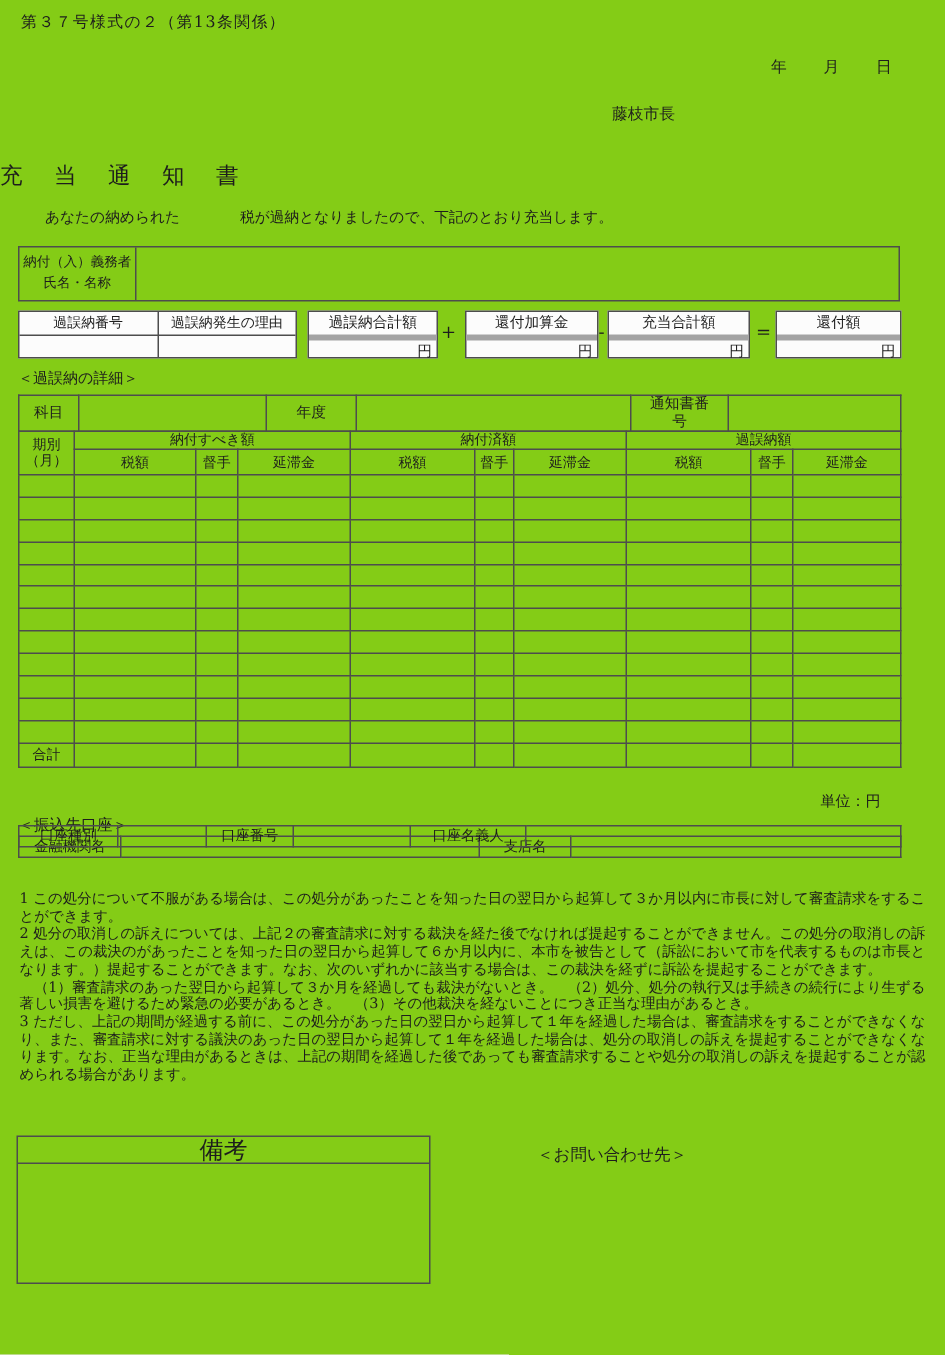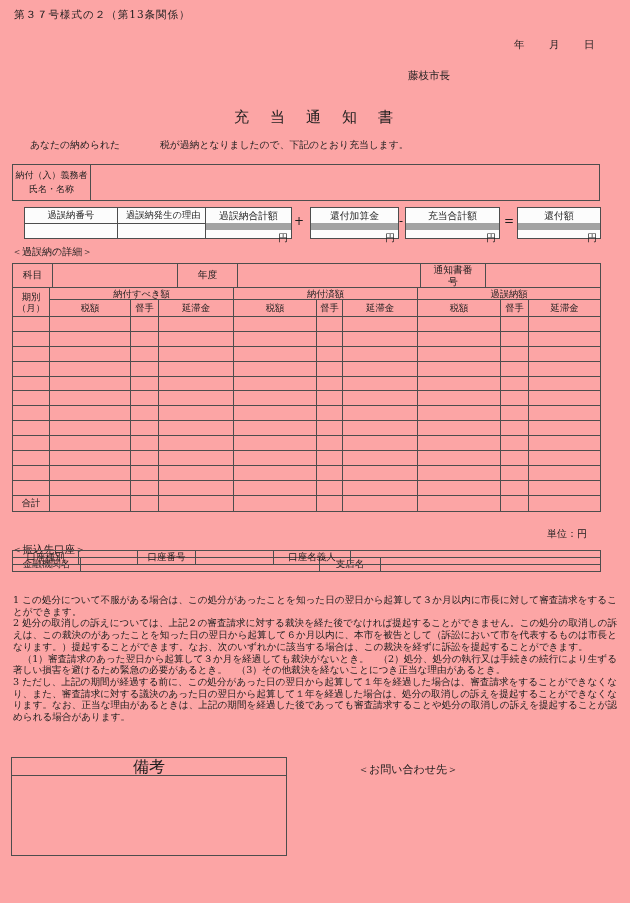--- a/index.html
+++ b/index.html
@@ -1,42 +1,42 @@
 <!DOCTYPE html>
 <html><head>
 <meta charset="utf-8">
 <style>
   html,body{margin:0;padding:0;background:#e8e8e8;}
   .page{
-    position:relative;width:630px;height:903px;background:#fca5a5;
+    position:relative;width:630px;height:903px;background:#84cc16;
     font-family:"DejaVu Serif","Liberation Serif",serif;
     color:#1d1d1d;font-size:10px;overflow:hidden;margin:0 auto;
   }
   .abs{position:absolute;}
   table{border-collapse:collapse;table-layout:fixed;}
   td{border:1px solid #4d4d4d;padding:0;vertical-align:middle;overflow:hidden;}
   .c{text-align:center;}
   .pre{white-space:pre-line;}
   
   .form-number{left:14px;top:8px;font-size:10.5px;letter-spacing:1px;}
   .date-line{left:514px;top:38px;font-size:10.5px;letter-spacing:7px;}
   .addressee{left:408px;top:69px;font-size:10.5px;}
-  .page-title{left:0;top:108px;width:100%;text-align:center;font-size:15px;letter-spacing:3px;}
+  .page-title{left:0;top:108px;width:100%;font-size:15px;letter-spacing:3px;}
   .intro-prefix{left:30px;top:139px;font-size:9.8px;}
   .intro-text{left:160px;top:139px;font-size:9.8px;}
   
   .payer-box{left:12px;top:164px;width:586px;height:35px;border:1px solid #4d4d4d;display:flex;}
   .payer-label{width:77px;border-right:1px solid #4d4d4d;display:flex;align-items:center;justify-content:center;
     font-size:9px;text-align:center;line-height:1.45;}
   .payer-value{flex:1;}
   
   .sum-box{position:absolute;top:207px;border:1px solid #4d4d4d;height:30px;background:#fcfcfc;}
-  .sum-box .lbl{height:15px;line-height:15px;text-align:center;border-bottom:7px solid #a3a3a3;font-size:9.8px;}
+  .sum-box .lbl{height:15px;line-height:15px;text-align:center;border-bottom:4px solid #a3a3a3;font-size:9.8px;}
   .sum-box .val{height:15px;line-height:15px;text-align:right;padding-right:3px;font-size:9.8px;}
-  .opA{left:12px;width:184px;margin-left:12px;}
+  .opA{left:12px;width:184px;}
   .opA table{width:100%;height:100%;}
   .opA td{font-size:9.3px;height:14px;}
   .op-sign{position:absolute;top:214px;font-size:12px;color:#1d1d1d;}
   
   .details-title{left:12px;top:245px;font-size:10px;}
   .subject-table{left:12px;top:263px;}
   .subject-table td{height:23px;font-size:9.8px;}
   .notice-label{font-size:9.3px;line-height:1.15;}
   .main-table{left:12px;top:287px;}
   .main-table td{font-size:9.3px;}

